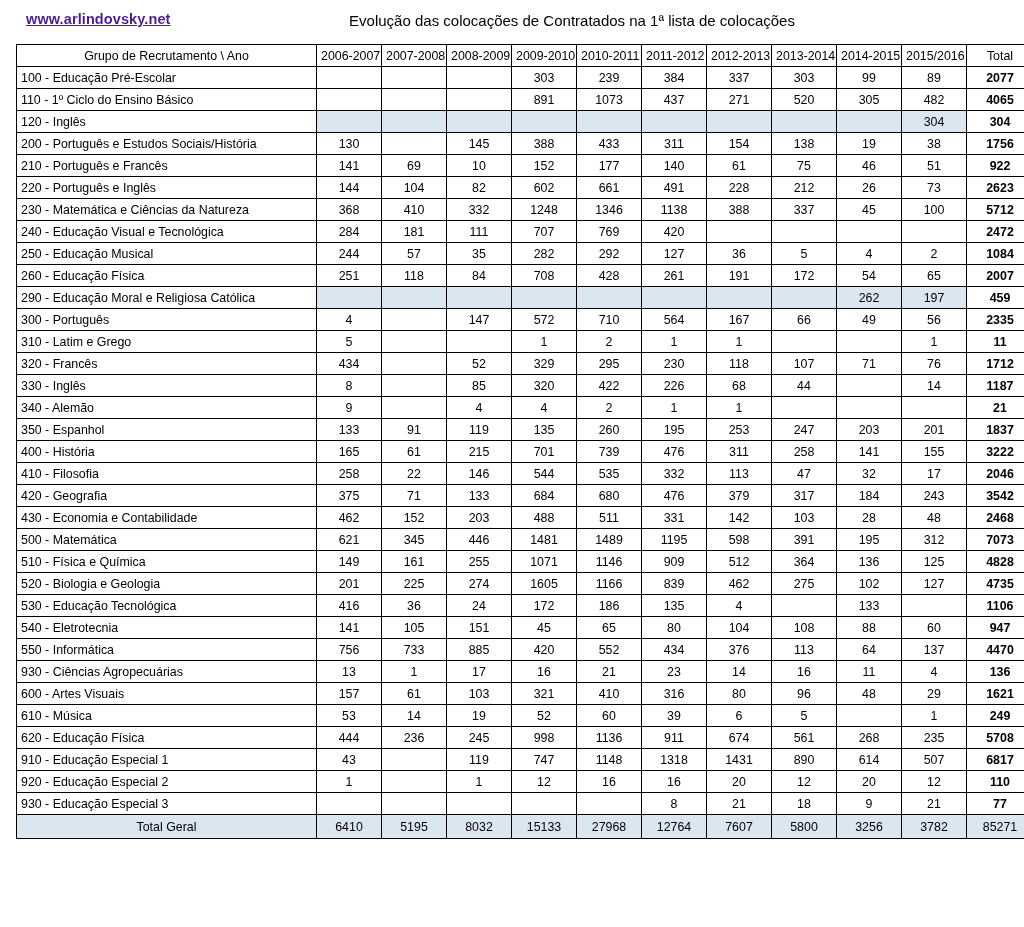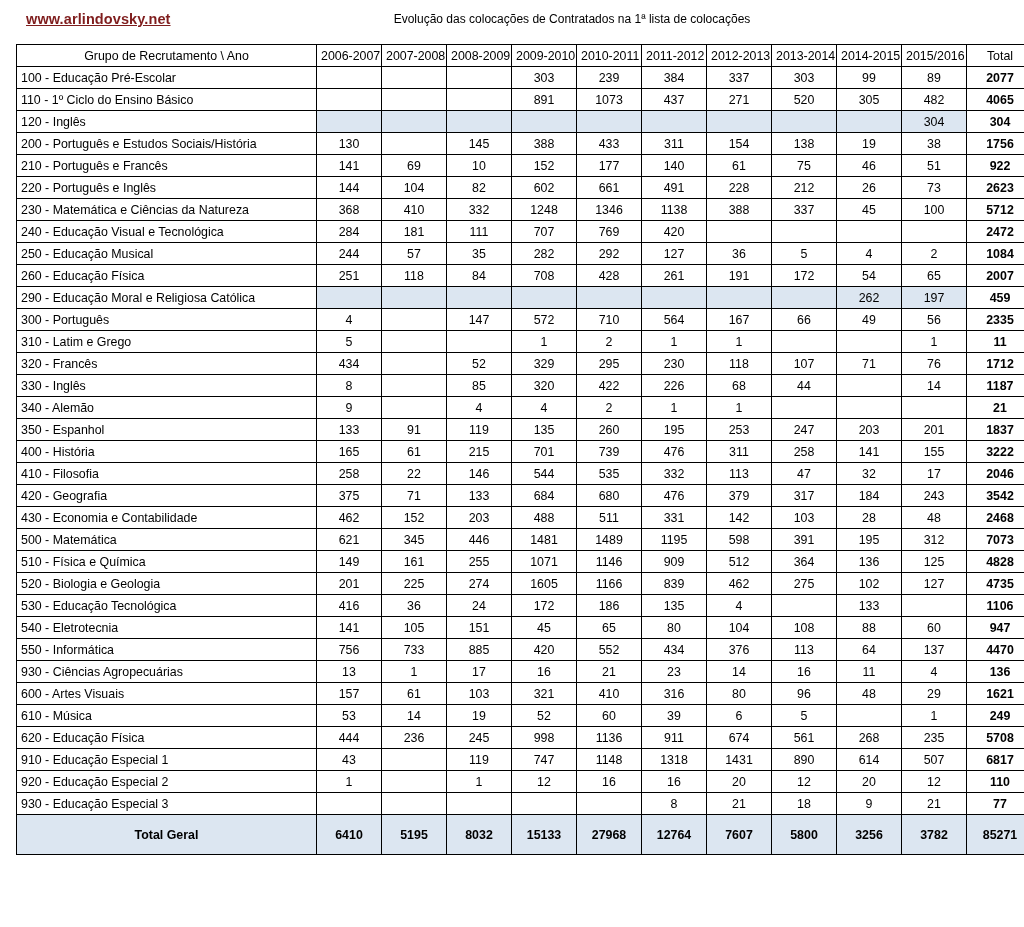--- a/index.html
+++ b/index.html
@@ -21,31 +21,31 @@
     left: 0;
     width: 1024px;
     height: 26px;
   }
   .site-link {
     position: absolute;
     left: 26px;
     top: 3px;
     font-size: 14.5px;
     font-weight: bold;
-    color: #7f1d1d;
+    color: #4c1d95;
     text-decoration: underline;
     letter-spacing: 0.1px;
   }
   .doc-title {
     position: absolute;
     left: 0;
     top: 4px;
     width: 1024px;
     text-align: center;
-    font-size: 12px;
+    font-size: 15px;
     color: #000000;
     padding-left: 120px;
     box-sizing: border-box;
   }
   .table-wrap {
     position: absolute;
     left: 16px;
     top: 44px;
     width: 992px;
   }
@@ -87,23 +87,23 @@
   }
   td.total {
     text-align: center;
     font-weight: bold;
   }
   tr.shaded td.num, tr.shaded td.blank {
     background: #dce6f1;
   }
   tr.grandtotal td {
     background: #dce6f1;
-    font-weight: bold;
+    font-weight: normal;
     text-align: center;
-    height: 40px;
+    height: 24px;
   }
   tr.grandtotal td.label {
     text-align: center;
   }
   .col-label { width: 300px; }
   .col-yr { width: 65px; }
   .col-total { width: 67px; }
 </style>
 </head>
 <body>

